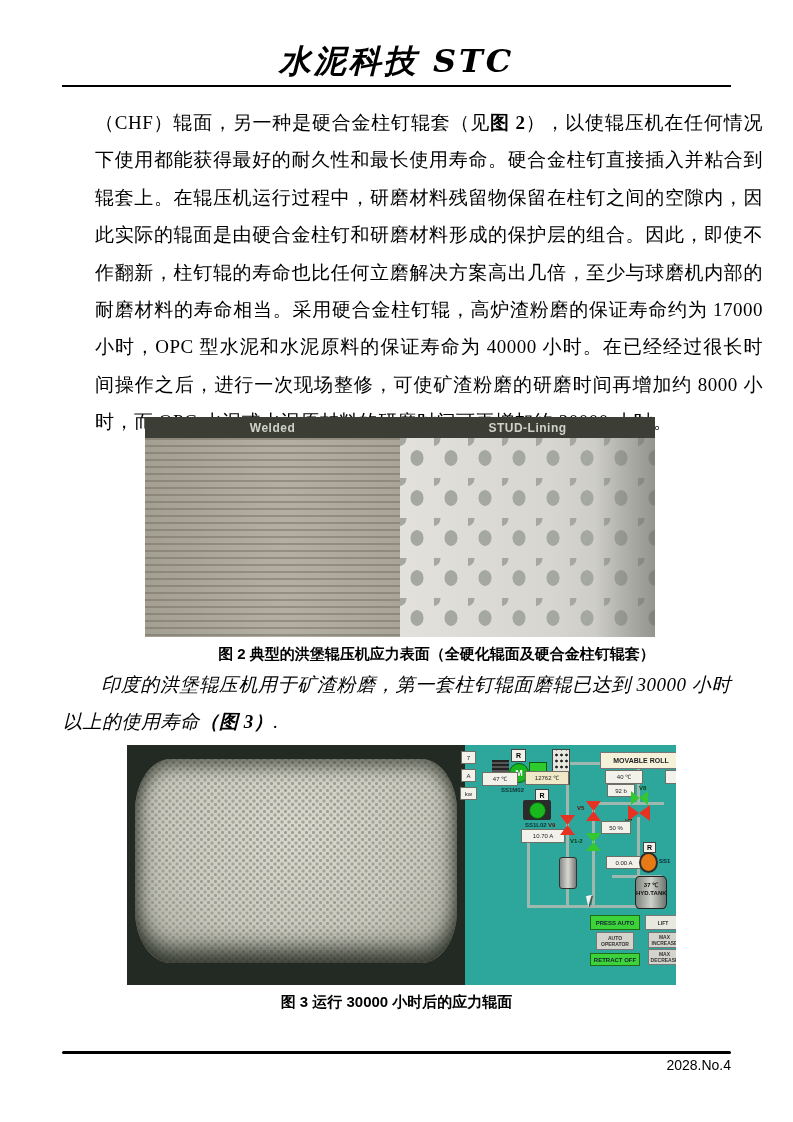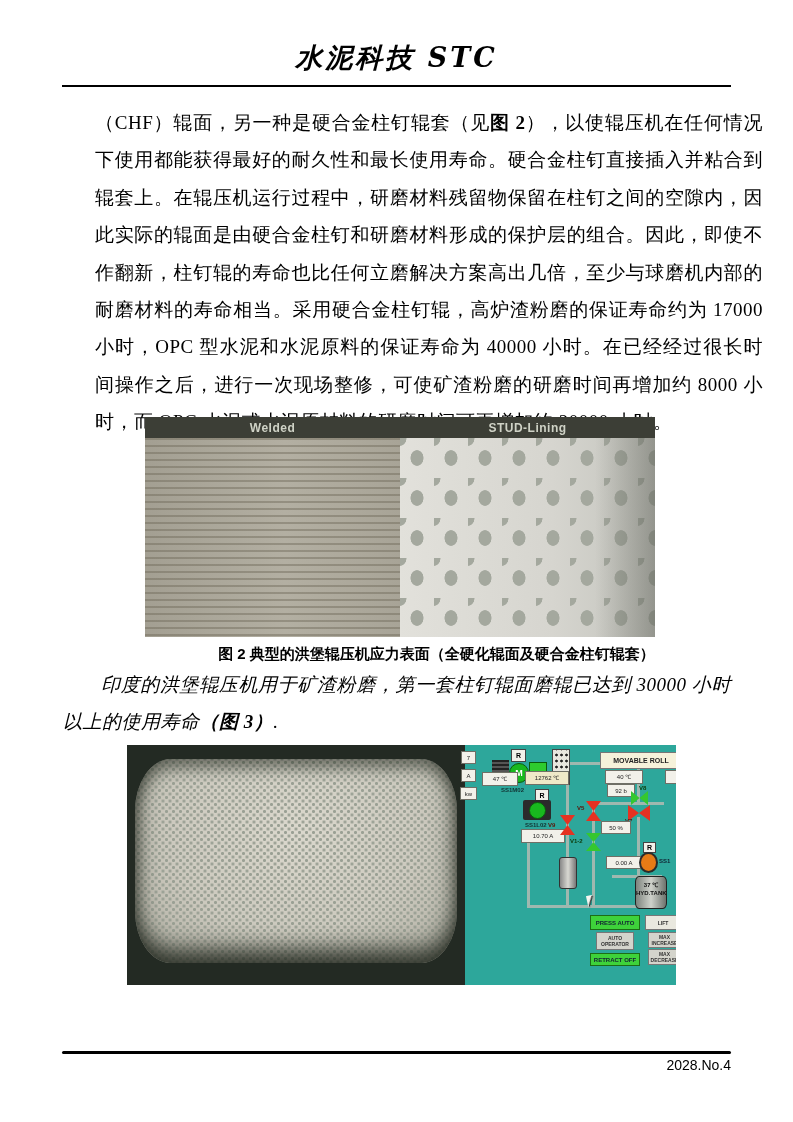--- a/index.html
+++ b/index.html
@@ -4,21 +4,21 @@
 <style>
   html,body{margin:0;padding:0;background:#888;}
   .page{
     position:relative;width:793px;height:1122px;background:#ffffff;
     margin:0 auto;overflow:hidden;
     font-family:"Liberation Serif","DejaVu Serif",serif;color:#000;
   }
   
   .journal-title{
     position:absolute;top:40px;left:0;width:100%;text-align:center;
-    font-size:27px;font-weight:bold;font-style:italic;letter-spacing:3px;
+    font-size:32px;font-weight:bold;font-style:italic;letter-spacing:3px;
     font-family:"DejaVu Serif","Liberation Serif",serif;
   }
   .header-rule{position:absolute;top:85px;left:62px;width:669px;height:2px;background:#000;}
   
   .para{
     position:absolute;left:63px;width:668px;
     font-size:19px;line-height:37.4px;text-align:justify;
     letter-spacing:.5px;
   }
   .para1{top:104px;margin-left:32px;}
@@ -231,17 +231,18 @@
 OPERATOR</div>
       <div class="btn-green" style="left:125px;top:208px;width:48px;height:11px">RETRACT OFF</div>
       <div class="btn-grey" style="left:180px;top:170px;width:34px;height:13px;background:#e9e8df">LIFT</div>
       <div class="btn-grey" style="left:183px;top:187px;width:31px;height:14px">MAX
 INCREASE</div>
       <div class="btn-grey" style="left:183px;top:204px;width:31px;height:14px">MAX
 DECREASE</div>
     </div>
 
   </div>
+  <div class="caption caption3">图 3 运行 30000 小时后的应力辊面</div>
 
   <div class="footer-rule"></div>
   <div class="issue">2028.No.4</div>
 
 </div>
 
 </body></html>

